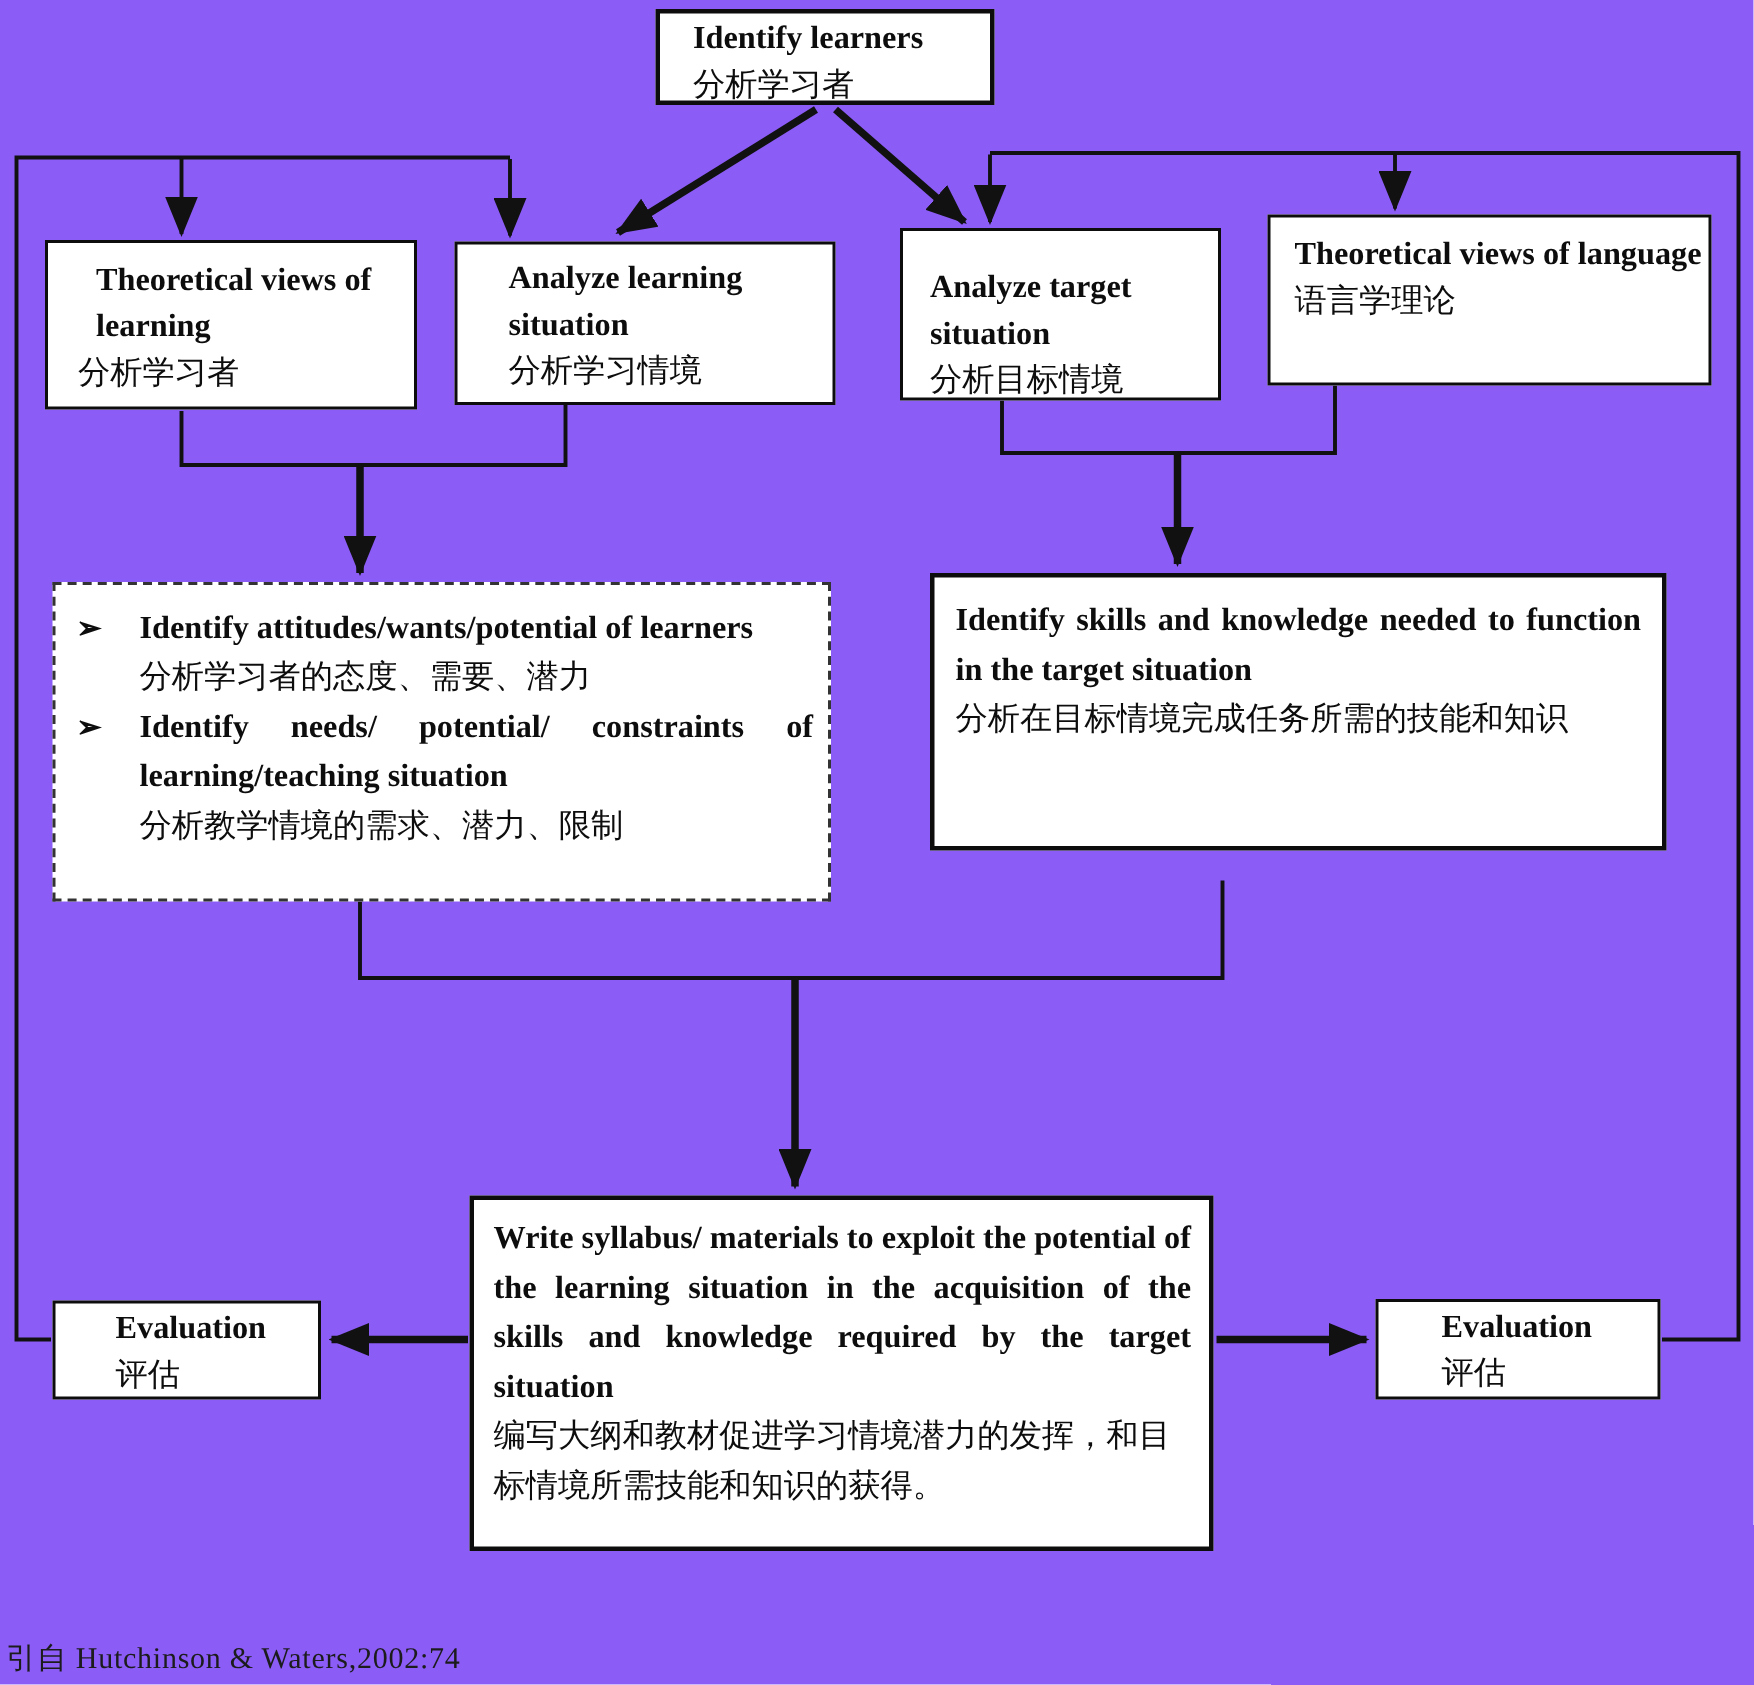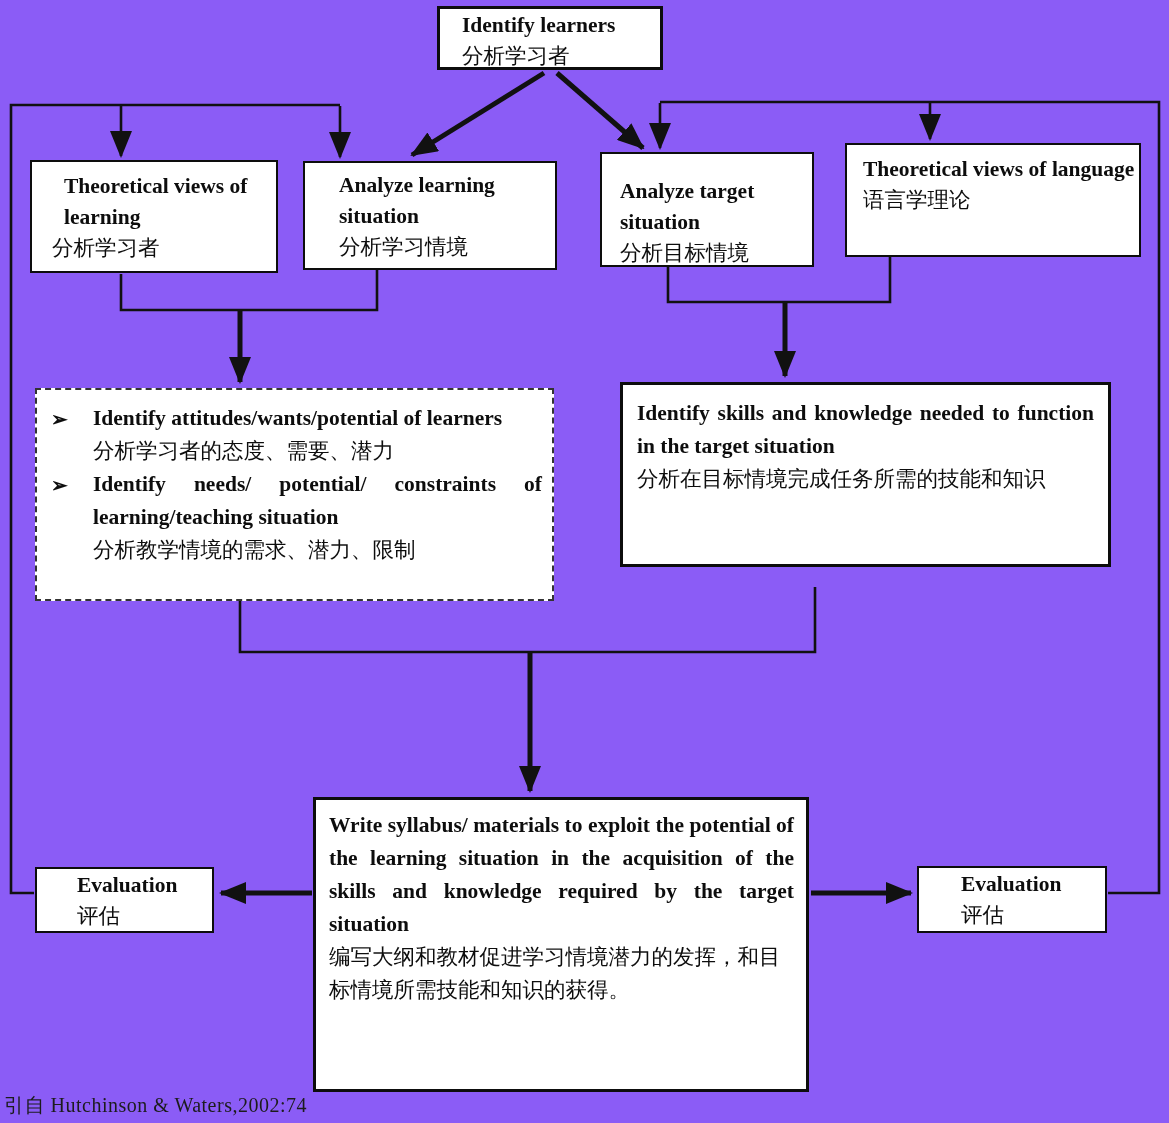--- a/index.html
+++ b/index.html
@@ -23,21 +23,21 @@
 
   
   .n-il { left:437px; top:6px;   width:226px; height:64px;  padding:1px 0 0 22px; }
   .n-tl { left:30px;  top:160px; width:248px; height:113px; padding:9px 0 0 20px; }
   .n-tl .en { max-width:190px;margin-left:12px; }
   .n-al { left:303px; top:161px; width:254px; height:109px; padding:7px 0 0 34px; }
   .n-at { left:600px; top:152px; width:214px; height:115px; padding:22px 0 0 18px; }
   .n-tv { left:845px; top:143px; width:296px; height:114px; padding:9px 0 0 16px; }
   .n-la { left:35px;  top:388px; width:519px; height:213px; padding:12px 10px 0 14px; line-height:33px; }
   .n-is { left:620px; top:382px; width:491px; height:185px; padding:12px 14px 0 14px; line-height:33px; }
-  .n-ws { left:313px; top:797px; width:496px; height:295px; padding:9px 12px 0 13px;  line-height:33px; }
+  .n-ws { left:313px; top:797px; width:496px; height:237px; padding:9px 12px 0 13px;  line-height:33px; }
   .n-el { left:35px;  top:867px; width:179px; height:66px;  padding:1px 0 0 40px; }
   .n-er { left:917px; top:866px; width:190px; height:67px;  padding:1px 0 0 42px; }
 
   .bullet-item { display:flex; align-items:flex-start; }
   .bullet-glyph { flex:none; width:42px; font-size:20px; font-weight:bold; padding-top:1px; }
   .bullet-text { flex:1 1 auto; min-width:0; }
 
   .caption {
     position:absolute; left:4px; top:1092px; font-size:20px;
     letter-spacing:0.5px; color:#1c1c1c; font-weight:normal;

